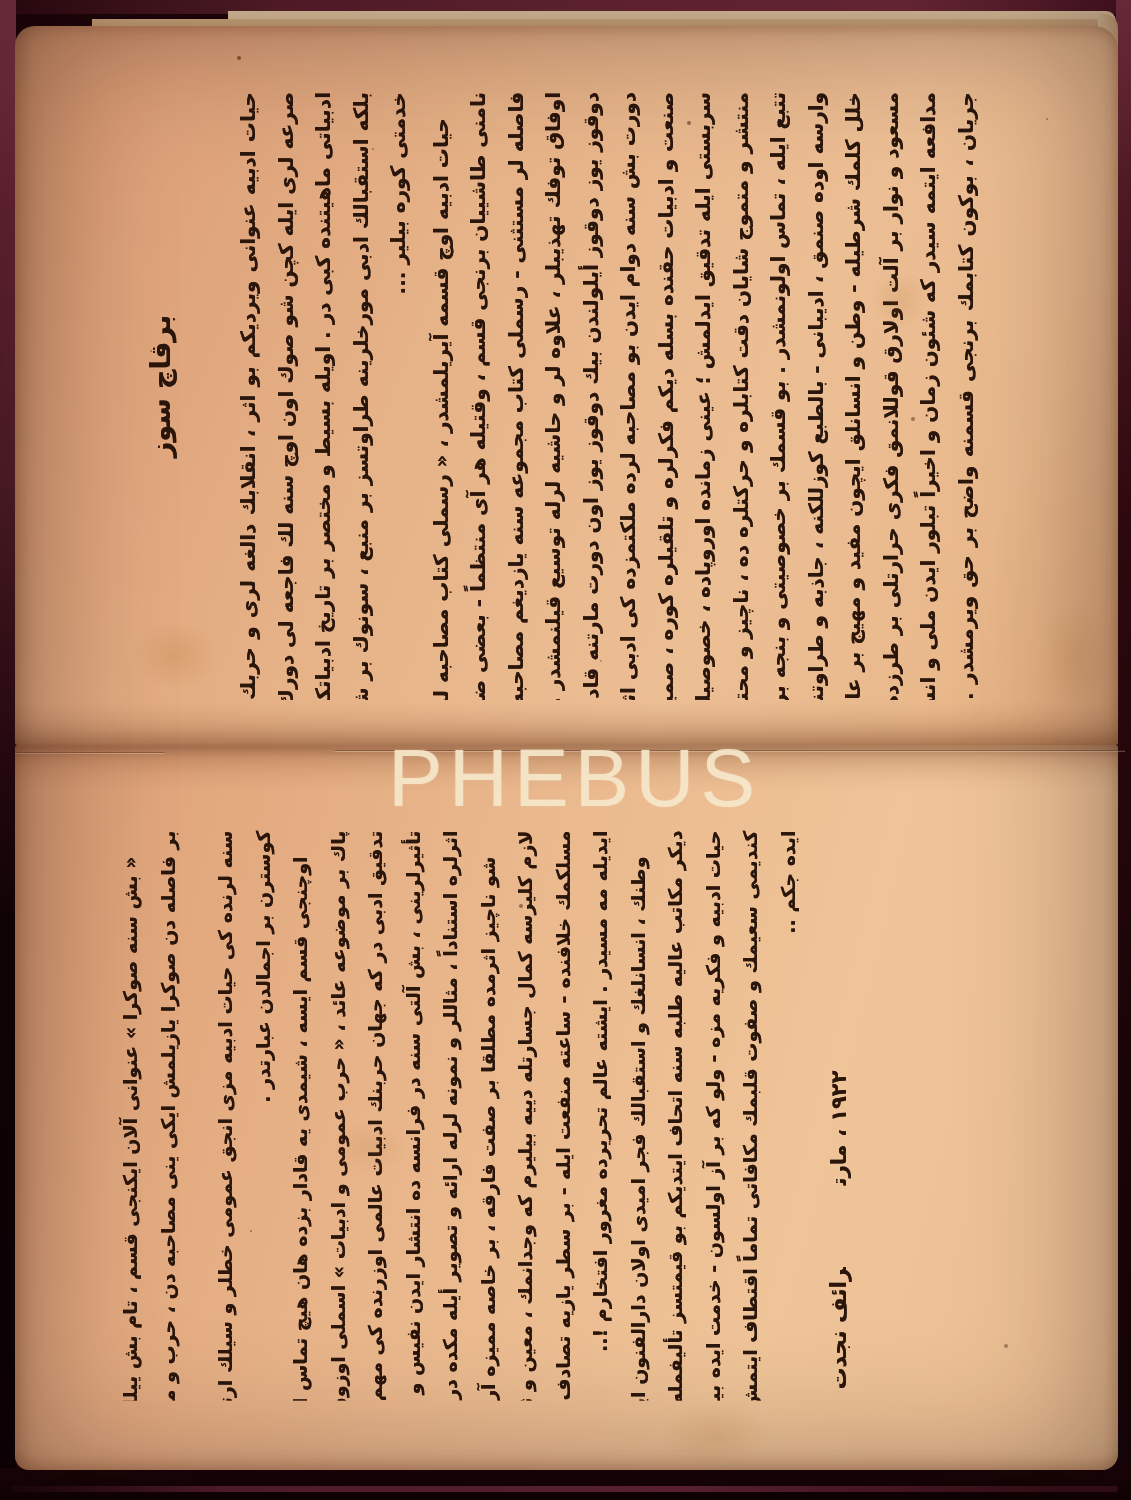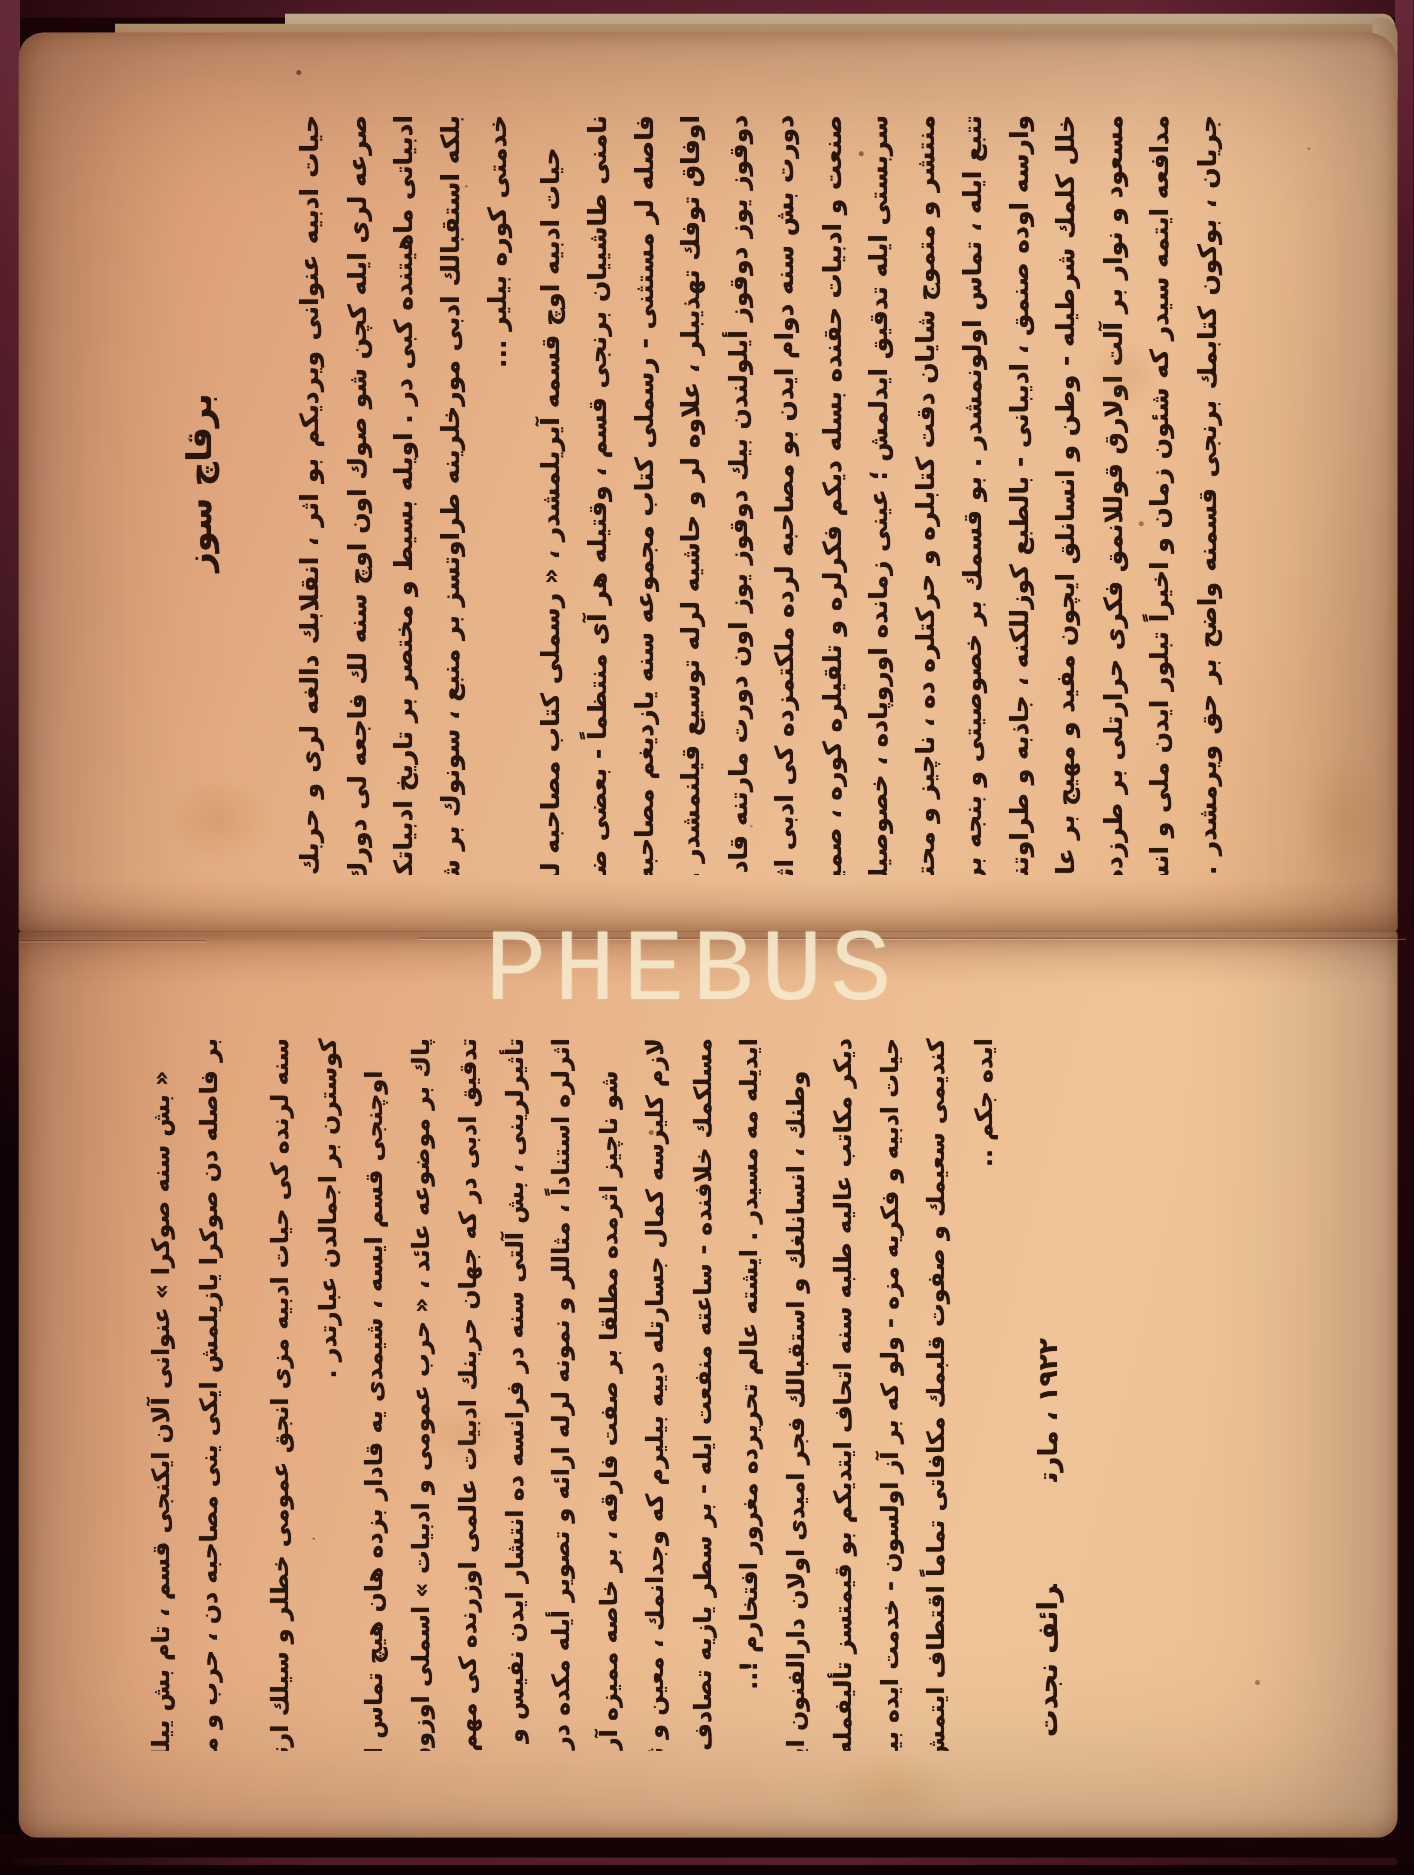--- a/index.html
+++ b/index.html
@@ -71,21 +71,21 @@
   .line.indent{padding-right:26px;}
   .sigline{
     margin-top:12px;height:40px;line-height:40px;direction:rtl;white-space:nowrap;
     padding-right:240px;font-size:21px;font-weight:700;color:#2b160c;
     text-shadow:0 0 .6px rgba(43,22,12,.8);
   }
   .sig{margin-right:82px;font-size:22px;}
   
   .watermark{
     position:absolute;left:388px;top:732px;width:380px;height:92px;
-    font-family:Liberation Mono, monospace;font-size:82px;line-height:92px;font-weight:400;
+    font-family:Liberation Sans, sans-serif;font-size:82px;line-height:92px;font-weight:400;
     letter-spacing:6px;color:rgba(246,231,203,.88);
     text-shadow:0 0 2px rgba(246,231,203,.35);
   }
   
   .crease{position:absolute;left:335px;top:750px;width:790px;height:1px;
     background:rgba(90,46,24,.45);box-shadow:0 1px 0 rgba(255,232,200,.35);}
   .crease-left{position:absolute;left:15px;top:752px;width:150px;height:1px;
     background:rgba(90,46,24,.4);box-shadow:0 1px 0 rgba(255,232,200,.3);}
   .gutter-shadow{position:absolute;left:15px;top:700px;width:1103px;height:92px;pointer-events:none;
     background:linear-gradient(180deg,rgba(110,55,25,0) 0%,rgba(110,55,25,.14) 46%,rgba(80,36,16,.20) 52%,rgba(110,55,25,.10) 62%,rgba(110,55,25,0) 100%);}

